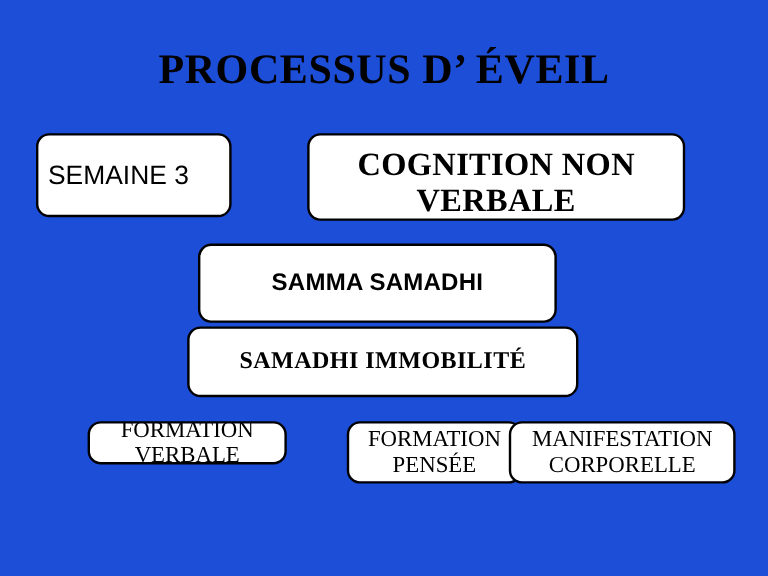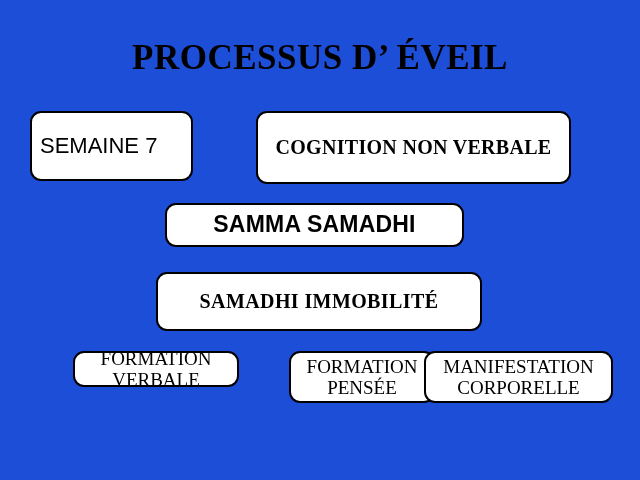--- a/index.html
+++ b/index.html
@@ -69,26 +69,27 @@
     font-weight: normal;
   }
 
   
   #node-semaine {
     left: 30px;  top: 111px;  width: 163px; height: 70px;
     font-size: 22px;
   }
   #node-cognition {
     left: 256px; top: 111px;  width: 315px; height: 73px;
-    font-size: 20px;
+    font-size: 27px;
     letter-spacing: 0.3px;
+    align-items: flex-end;
   }
   #node-samadhi {
-    left: 165px; top: 203px;  width: 299px; height: 44px;
-    font-size: 23px;
+    left: 165px; top: 203px;  width: 299px; height: 66px;
+    font-size: 20px;
     letter-spacing: 0.2px;
   }
   #node-immobilite {
     left: 156px; top: 272px;  width: 326px; height: 59px;
     font-size: 20px;
     letter-spacing: 0.4px;
   }
   #node-form-verbale {
     left: 73px;  top: 351px;  width: 166px; height: 36px;
     font-size: 19px;
@@ -104,21 +105,21 @@
   }
 </style>
 </head>
 <body>
 
 <div id="slide">
 
   <div class="title">PROCESSUS D’ ÉVEIL</div>
 
   <div class="node align-left f-sans-reg" id="node-semaine">
-    <span class="label">SEMAINE 7</span>
+    <span class="label">SEMAINE 3</span>
   </div>
 
   <div class="node align-center f-serif-bold" id="node-cognition">
     <span class="label">COGNITION NON VERBALE</span>
   </div>
 
   <div class="node align-center f-sans-bold" id="node-samadhi">
     <span class="label">SAMMA SAMADHI</span>
   </div>
 

